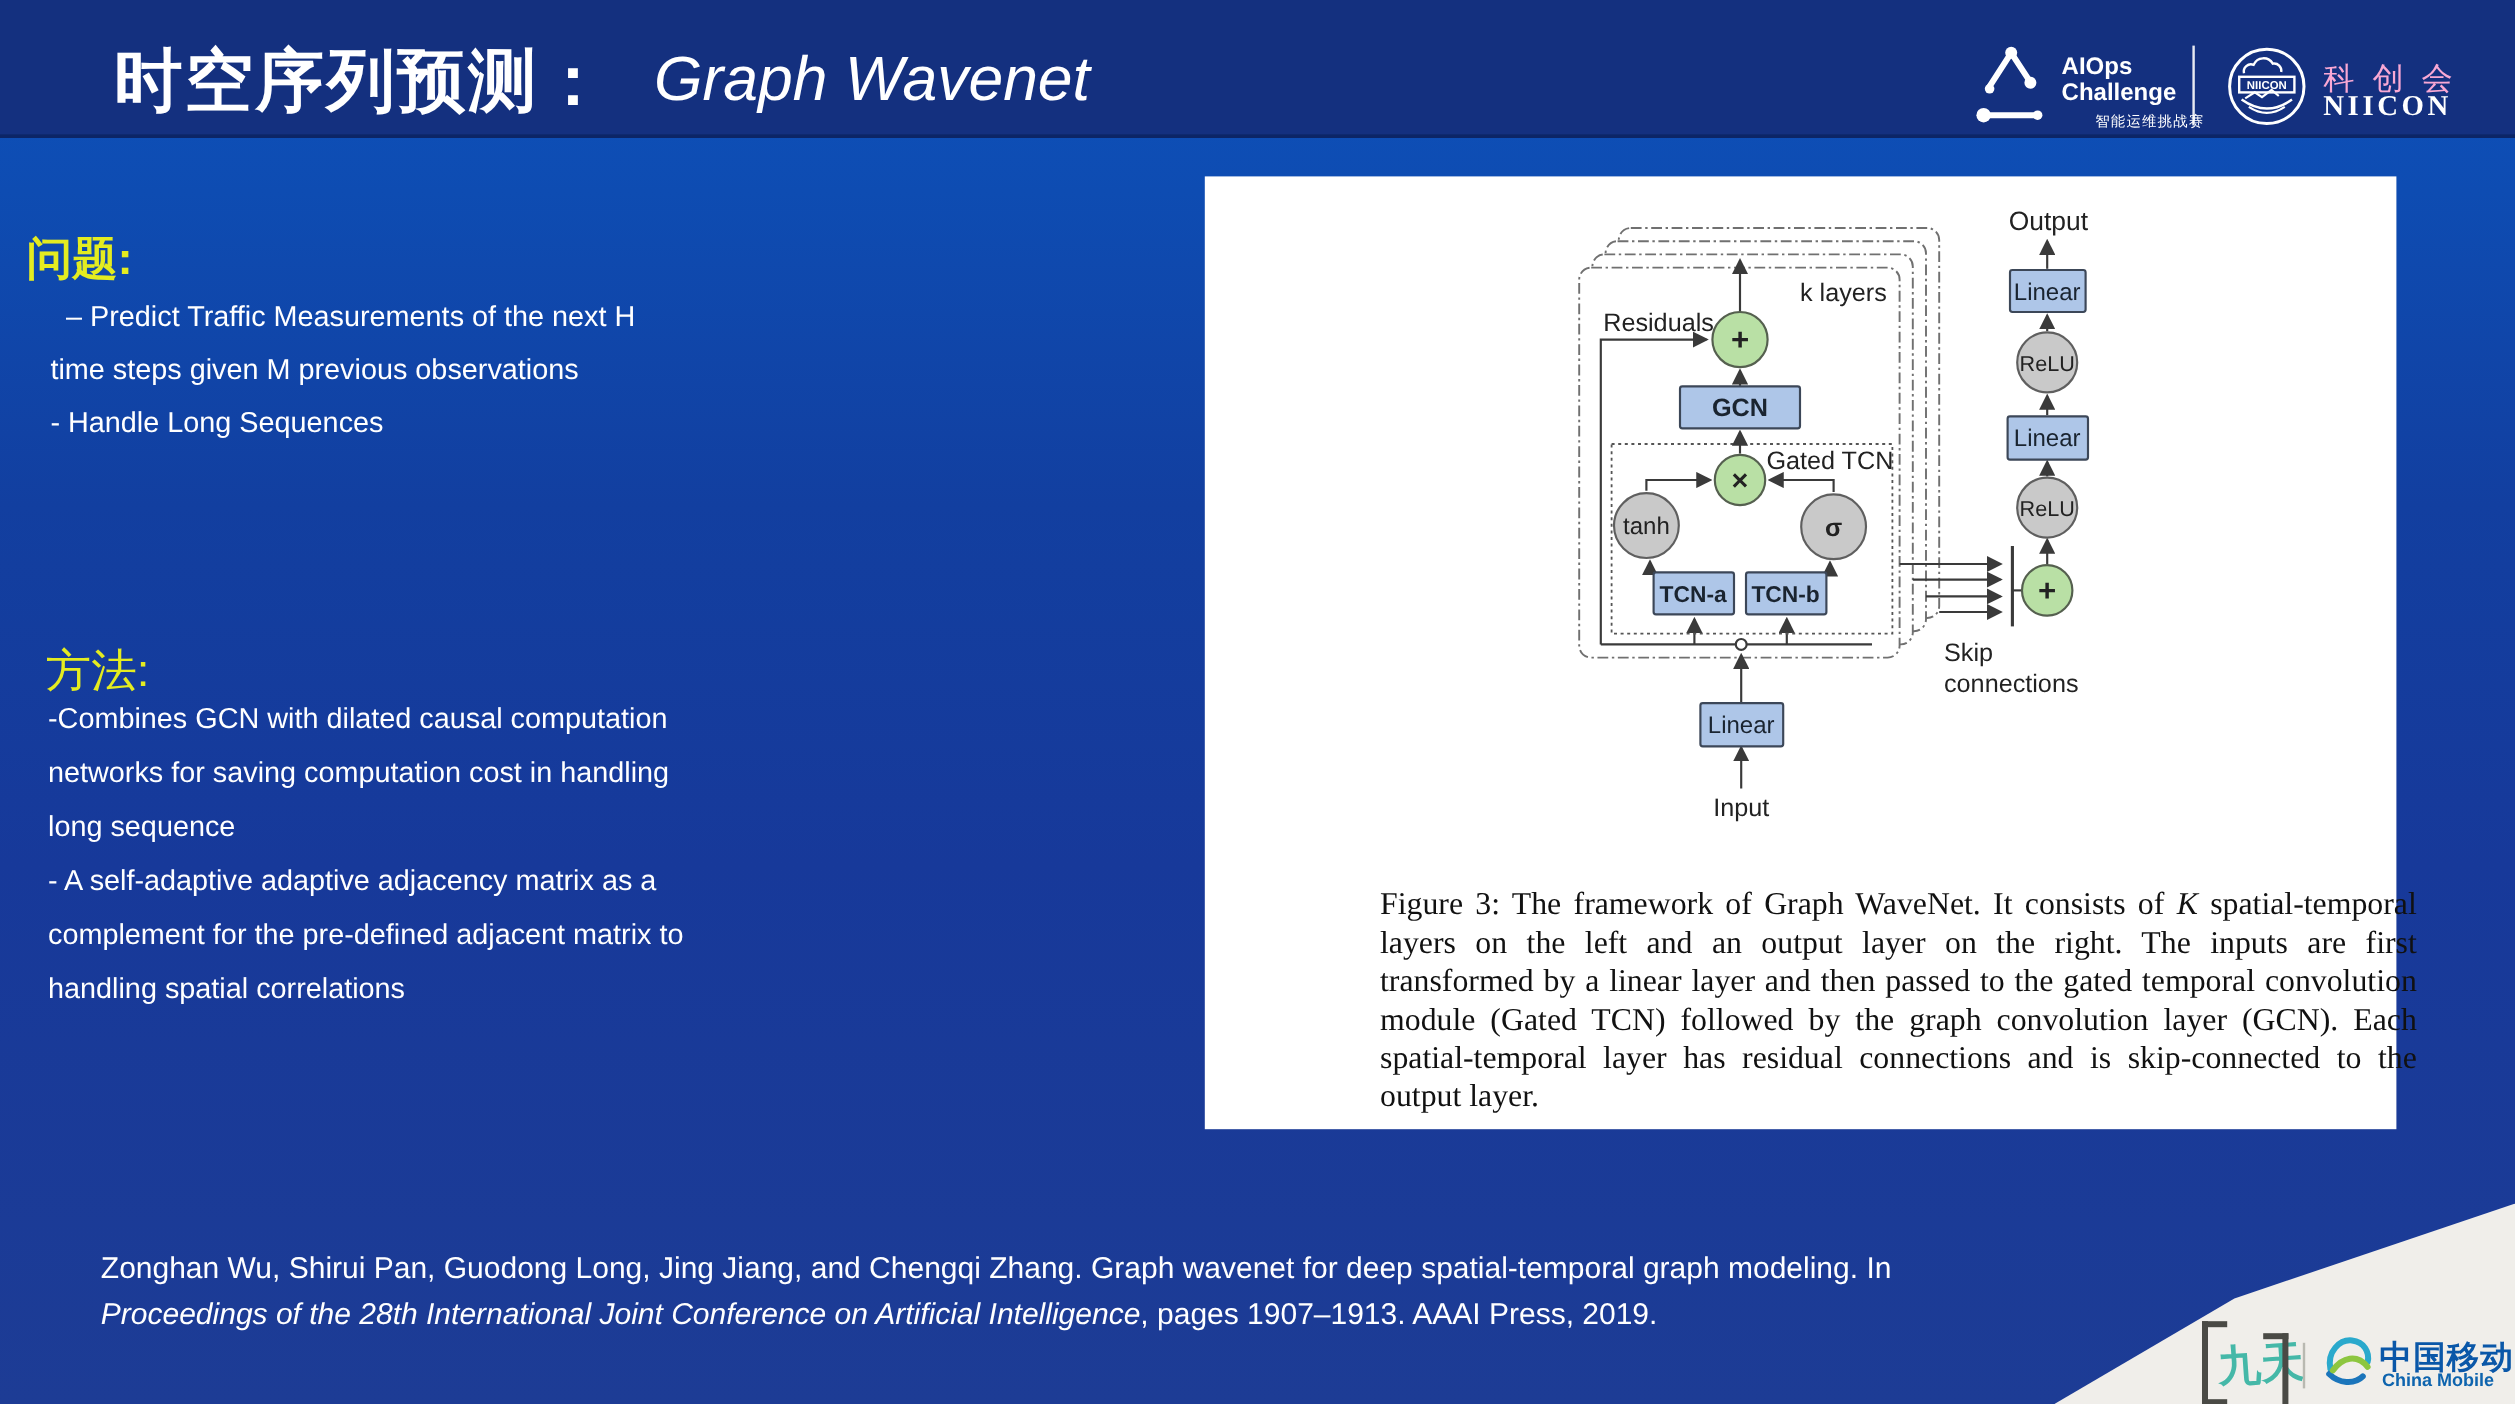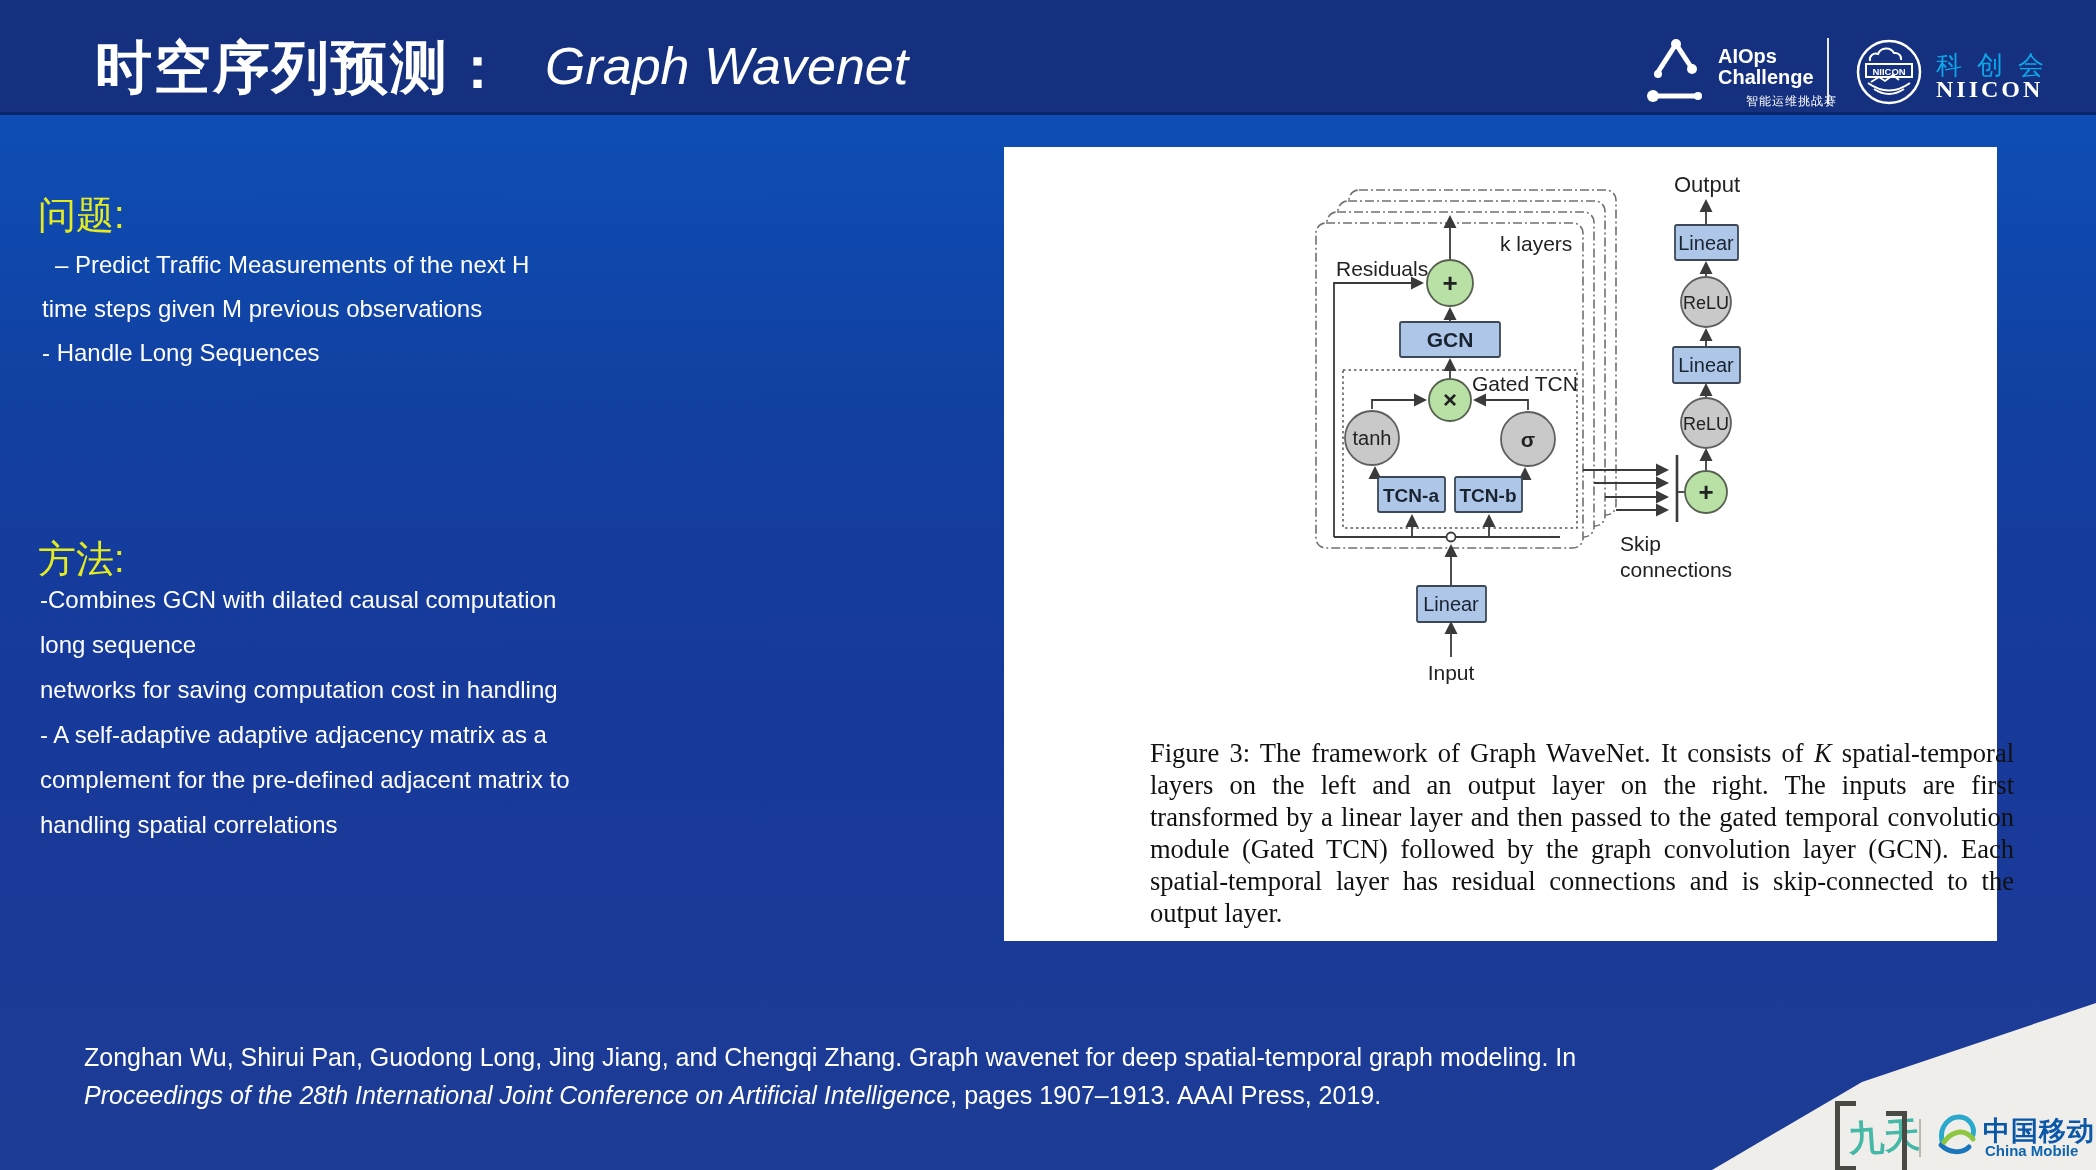--- a/index.html
+++ b/index.html
@@ -8,26 +8,26 @@
     font-family:"Liberation Sans", sans-serif;
     background:linear-gradient(180deg,#0d52bc 0px,#0e4cb2 160px,#123fa0 420px,#17399a 720px,#1d3c95 1170px);
   }
   
   #header{position:absolute;left:0;top:0;width:2096px;height:112px;background:#14307f;border-bottom:3px solid #0c2566;}
   #title-zh{position:absolute;left:95px;top:30px;font-size:57px;font-weight:bold;color:#fff;letter-spacing:2px;}
   #title-en{position:absolute;left:545px;top:36px;font-size:52px;font-style:italic;color:#fff;}
   #aiops-text{position:absolute;left:1718px;top:46px;line-height:21px;font-size:20px;font-weight:bold;color:#fff;}
   #aiops-text .sub{font-size:12px;font-weight:normal;letter-spacing:1px;margin-top:3px;margin-left:28px;}
   #hdr-divider{position:absolute;left:1827px;top:38px;width:2px;height:66px;background:rgba(255,255,255,.9);}
-  #niicon-zh{position:absolute;left:1936px;top:48px;font-family:"Liberation Serif",serif;font-size:26px;color:#0ea5e9;letter-spacing:15px;white-space:nowrap;}
+  #niicon-zh{position:absolute;left:1936px;top:48px;font-family:"Liberation Serif",serif;font-size:26px;color:#f9a8d4;letter-spacing:15px;white-space:nowrap;}
   #niicon-en{position:absolute;left:1936px;top:76px;font-family:"Liberation Serif",serif;font-size:24px;font-weight:bold;color:#fff;letter-spacing:3px;}
   
   .yellow-head{position:absolute;font-size:38px;color:#e4ec20;}
   .body-lines{position:absolute;font-size:24px;color:#fff;line-height:44px;}
-  #problem-head{left:38px;top:190px;}
+  #problem-head{left:22px;top:190px;font-weight:bold;}
   #problem-lines{left:42px;top:243px;}
   #problem-lines div:first-child{padding-left:13px;}
   #method-head{left:38px;top:534px;}
   #method-lines{left:40px;top:577px;line-height:45px;}
   
   #figure-box{position:absolute;left:1004px;top:147px;width:993px;height:794px;background:#ffffff;}
   #diagram{position:absolute;left:0;top:0;}
   #fig-caption{
     position:absolute;left:98px;top:590px;width:864px;
     font-family:"Liberation Serif",serif;font-size:26.5px;line-height:32px;color:#111;
@@ -96,22 +96,22 @@
   <div id="problem-head" class="yellow-head">问题:</div>
   <div id="problem-lines" class="body-lines">
     <div>– Predict Traffic Measurements of the next H</div>
     <div>time steps given M previous observations</div>
     <div>- Handle Long Sequences</div>
   </div>
 
   <div id="method-head" class="yellow-head">方法:</div>
   <div id="method-lines" class="body-lines">
     <div>-Combines GCN with dilated causal computation</div>
+    <div>networks for saving computation cost in handling</div>
     <div>long sequence</div>
-    <div>networks for saving computation cost in handling</div>
     <div>- A self-adaptive adaptive adjacency matrix as a</div>
     <div>complement for the pre-defined adjacent matrix to</div>
     <div>handling spatial correlations</div>
   </div>
 
   <div id="figure-box">
     <svg id="diagram" width="993" height="560" viewBox="0 0 993 560">
       <defs>
         <marker id="ah" viewBox="0 0 10 10" refX="8.5" refY="5" markerWidth="7.5" markerHeight="7.5" orient="auto-start-reverse">
           <path d="M0,0 L10,5 L0,10 z" fill="#3a3a3a"></path>

